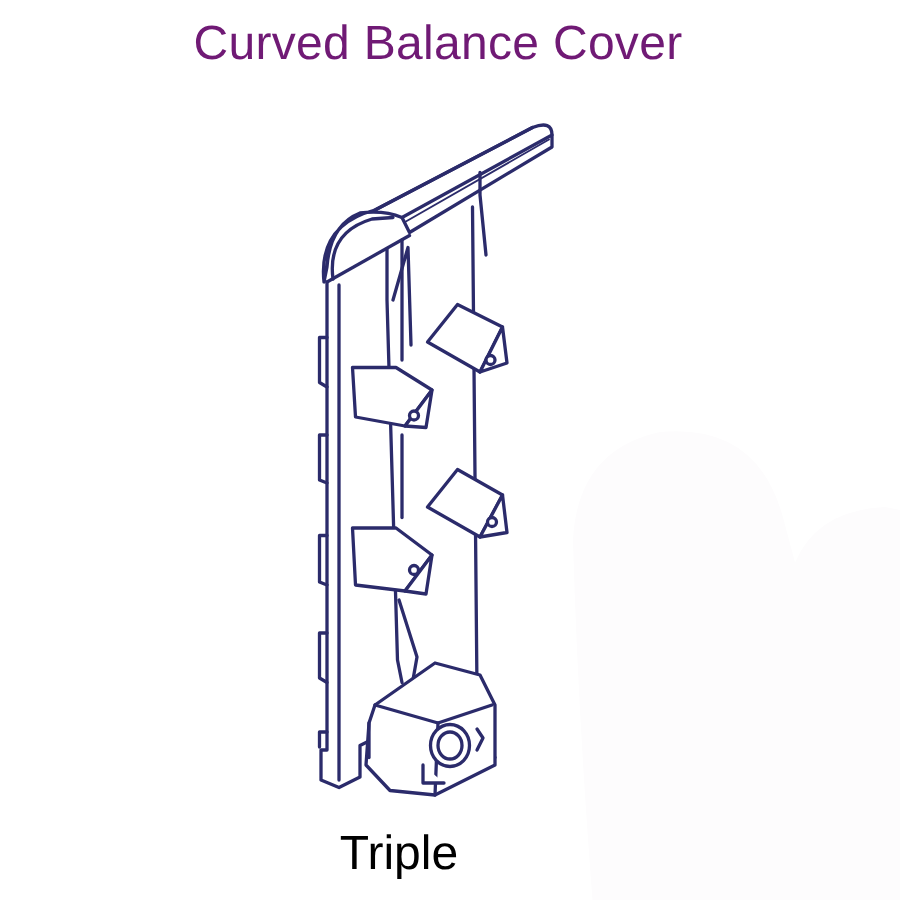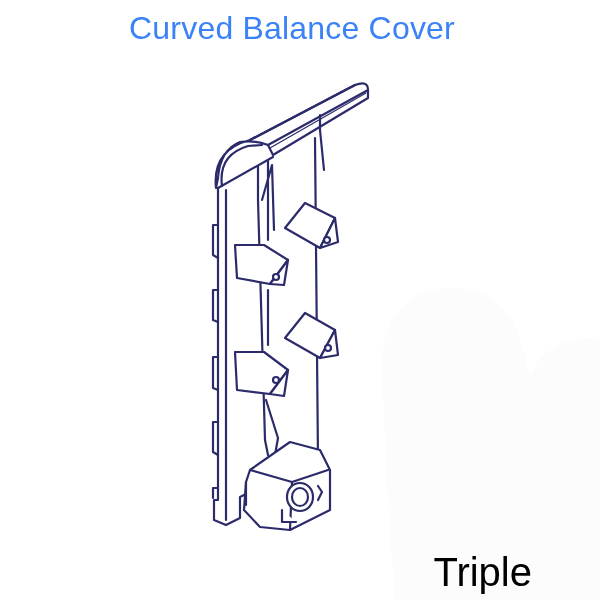--- a/index.html
+++ b/index.html
@@ -1,19 +1,19 @@
 <!DOCTYPE html>
 <html><head>
 <meta charset="utf-8">
 <style>
   html, body { margin: 0; padding: 0; background: #ffffff; }
   body { width: 600px; height: 600px; position: relative; overflow: hidden; font-family: "Liberation Sans", sans-serif; }
-  .title { position: absolute; left: 0; width: 600px; top: 10px; text-align: center; font-size: 32px; color: #3b82f6; letter-spacing: 0.2px; }
+  .title { position: absolute; left: 0; width: 600px; top: 10px; text-align: center; font-size: 32px; color: #701a75; letter-spacing: 0.2px; }
   .title span { position: relative; left: -8px; }
-  .caption { position: absolute; left: 0; width: 532px; top: 550px; text-align: right; font-size: 40px; color: #000; }
+  .caption { position: absolute; left: 0; width: 532px; top: 550px; text-align: center; font-size: 32px; color: #000; }
   .blob { position: absolute; left: 0; top: 0; }
   svg.drawing { position: absolute; left: 0; top: 0; }
 </style>
 </head>
 <body>
 
 <svg class="blob" width="600" height="600" viewBox="0 0 600 600">
   <path d="M382 360 Q385 300 440 288 Q505 282 522 345 L530 375 Q545 340 590 338 L600 340 L600 600 L395 600 Q385 470 382 360 Z" fill="#fdfcfd"></path>
 </svg>
 

